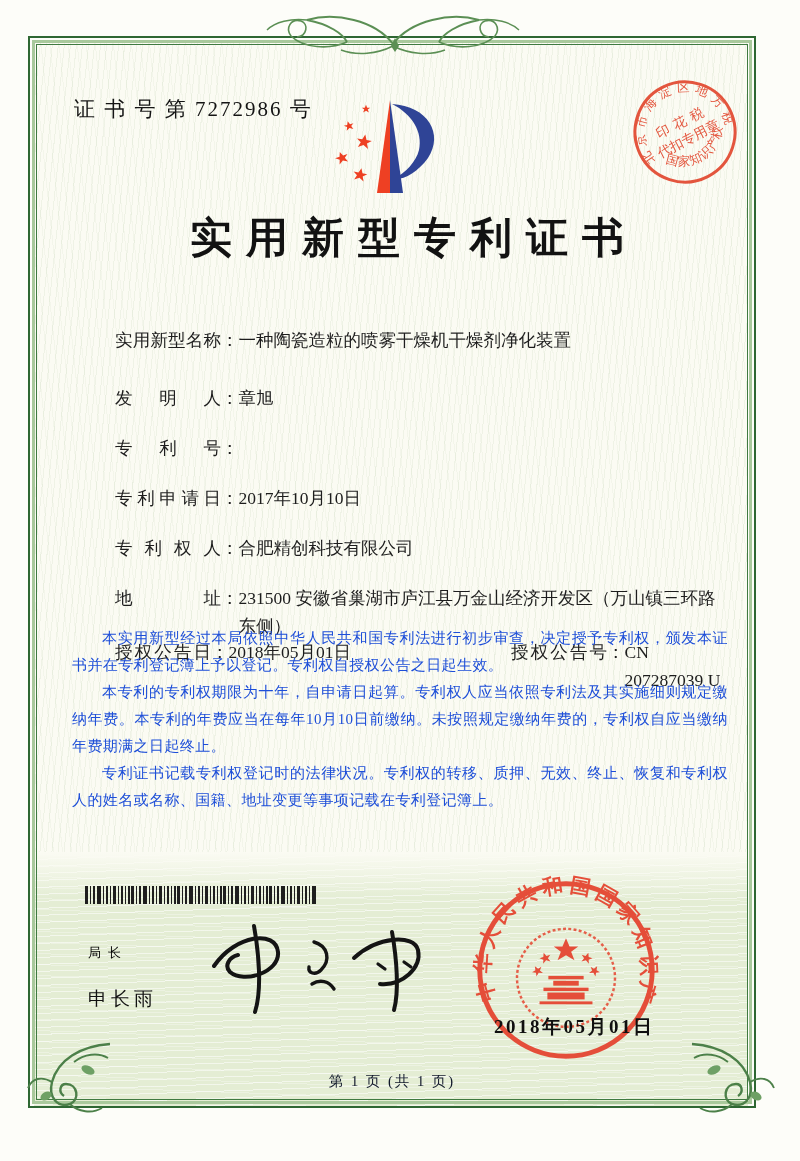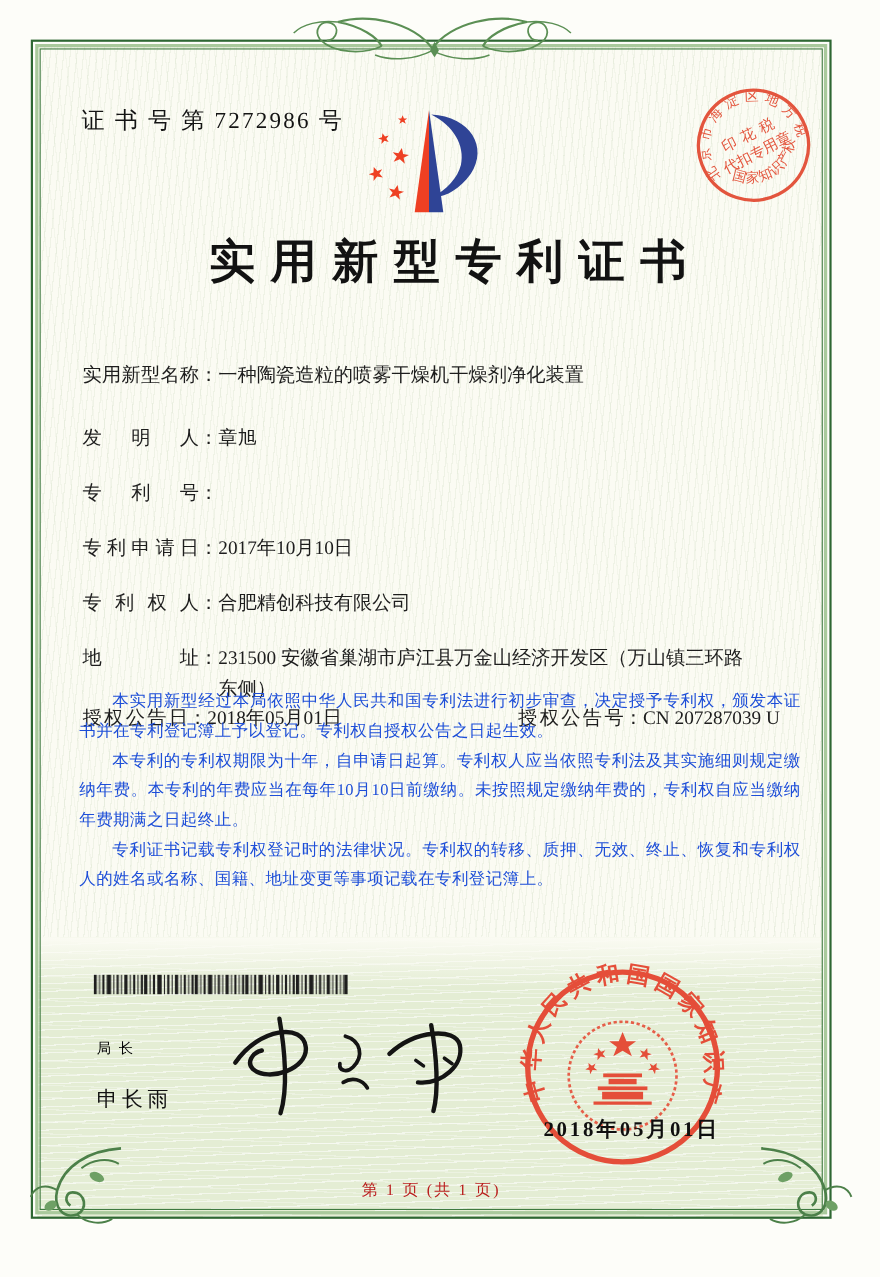--- a/index.html
+++ b/index.html
@@ -37,38 +37,38 @@
   .logo { position:absolute; left:322px; top:92px; }
   .tax-stamp { position:absolute; left:610px; top:56px; opacity:0.92; }
   .title {
     position:absolute; left:28px; top:210px; width:728px; text-align:center;
     font-size:42px; font-weight:bold; letter-spacing:14px; text-indent:14px; color:#121212;margin-left:15px;
   }
   
   .fields { position:absolute; left:75px; top:326px; width:652px; font-size:17.5px; line-height:28px; }
   .frow { display:flex; align-items:flex-start; margin-bottom:22px; }
   .frow.gap-lg { margin-bottom:30px; }
-  .flabel { display:inline-block; width:106px; text-align:justify; text-align-last:justify; flex:none; }
+  .flabel { display:inline-block; width:106px; text-align:justify; text-align-last:justify; flex:none;margin-left:40px; }
   .fcolon { flex:none; }
   .fvalue { max-width:486px; }
   .grant-row { position:absolute; left:75px; top:638px; width:652px; font-size:17.5px; line-height:28px; }
   .grant-right { position:absolute; left:396px; top:0; display:flex; }
   .grant-left { display:flex; }
   .grant-row .flabel { width:96px; }
   
   .paras { position:absolute; left:72px; top:625px; width:656px; font-size:15px; line-height:27px; text-align:justify; color:#1d4ed8; }
   .paras p { text-indent:2em; margin:0; letter-spacing:0.4px; }
   
   .barcode { position:absolute; left:85px; top:886px; }
   .officer-title { position:absolute; left:88px; top:944px; font-size:13px; letter-spacing:7px; color:#000000; font-family:Liberation Mono, monospace; }
   .officer-name  { position:absolute; left:88px; top:986px; font-size:19px; letter-spacing:4px; color:#111; font-family:Liberation Serif, serif; }
   .signature { position:absolute; left:196px; top:912px; }
   .office-seal { position:absolute; left:468px; top:872px; opacity:0.95; }
   .seal-date { position:absolute; left:494px; top:1014px; font-size:19px; font-weight:bold; letter-spacing:2.5px; color:#0f0f0f; z-index:5; }
-  .footer { position:absolute; left:28px; top:1072px; width:728px; text-align:center; font-size:14.5px; letter-spacing:2px; color:#b91c1c; }
+  .footer { position:absolute; left:28px; top:1072px; width:728px; text-align:center; font-size:14.5px; letter-spacing:2px; color:#0f172a; }
 </style>
 </head>
 <body>
 
 <div class="page">
 
   <svg width="0" height="0" style="position:absolute" aria-hidden="true">
     <defs>
       <path id="star-shape" d="M0,-10 L2.9,-3.1 10,-3.1 4.2,1.2 6.9,8.1 0,3.9 -6.9,8.1 -4.2,1.2 -10,-3.1 -2.9,-3.1 Z"></path>
     </defs>

